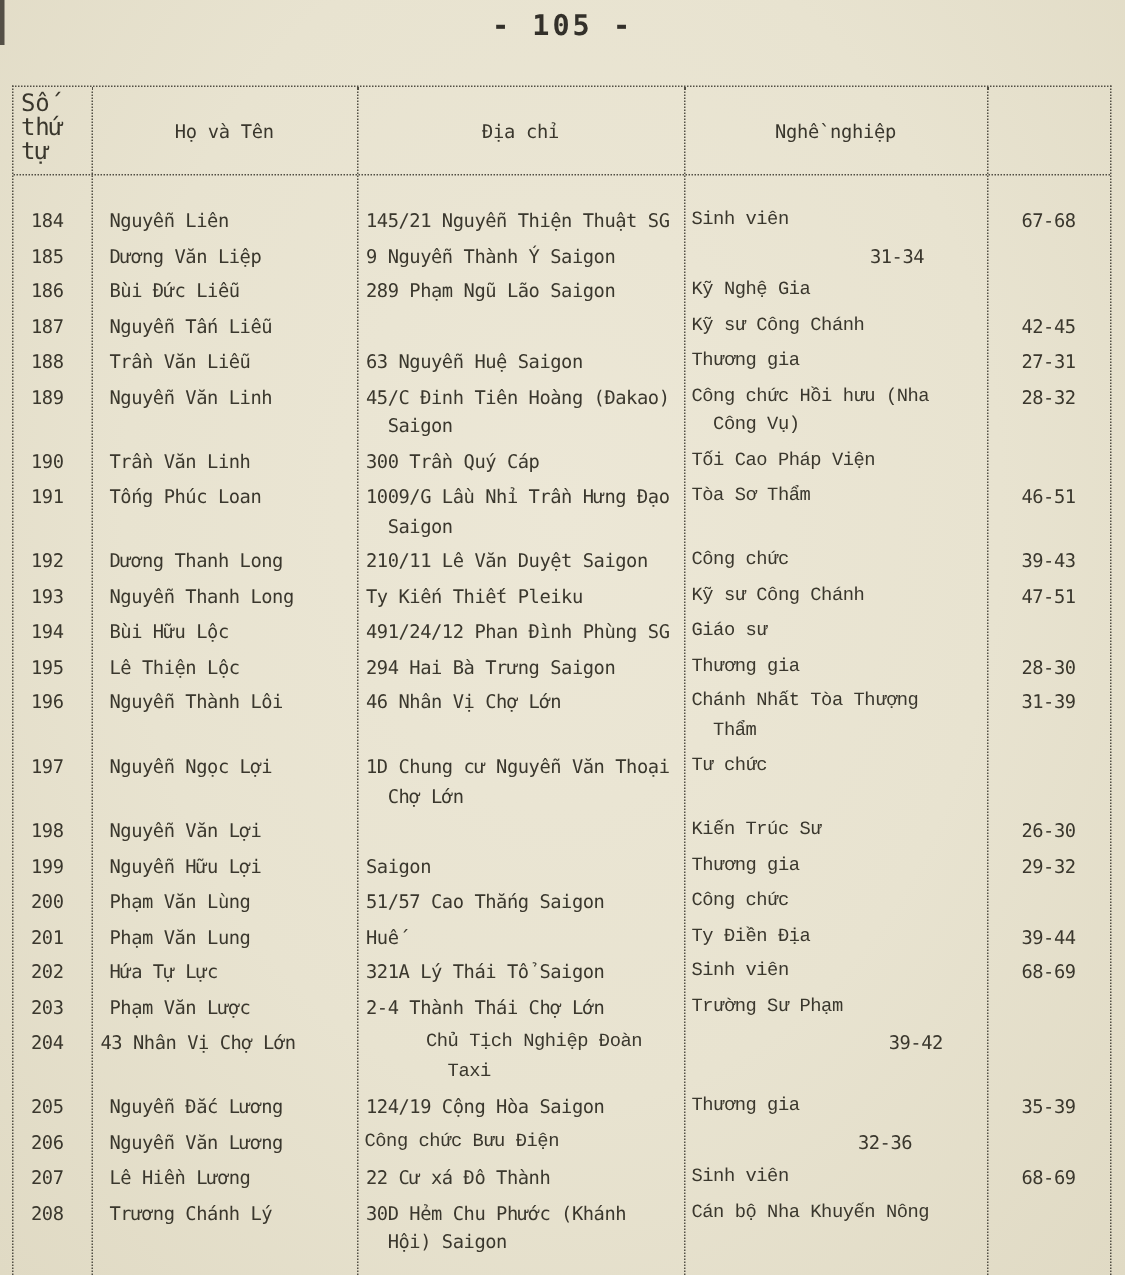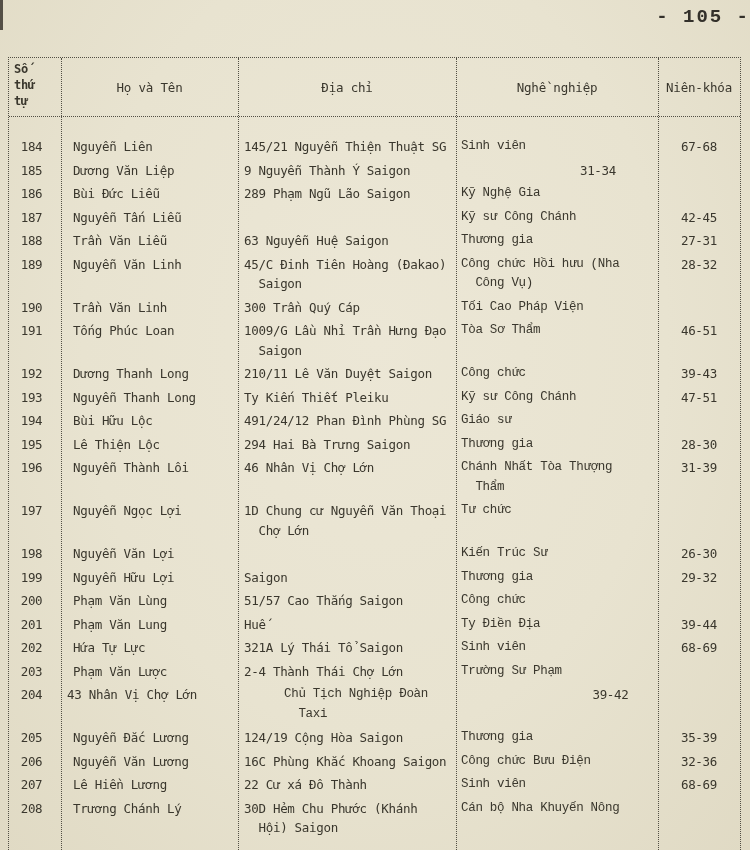--- a/index.html
+++ b/index.html
@@ -6,22 +6,22 @@
   body {
     width: 750px; height: 850px;
     background: radial-gradient(ellipse at 50% 40%, #ece7d6 0%, #e8e3d0 55%, #e0dac4 100%);
     font-family: "DejaVu Sans Mono", monospace;
     color: #38352b;
     position: relative;
     overflow: hidden;
   }
   .page-number {
     position: absolute; top: 6px; left: 0; width: 100%;
-    text-align: right; font-size: 19px; font-weight: bold;
-    letter-spacing: 2px; color: #33302a; font-family: Liberation Mono, monospace;
+    text-align: center; font-size: 19px; font-weight: bold;
+    letter-spacing: 2px; color: #33302a;
   }
   .scan-edge {
     position: absolute; left: 0; top: 0; width: 3px; height: 30px;
     background: #2f2c25; opacity: .8;
   }
   .table {
     position: absolute; left: 8px; top: 57px; width: 733px; height: 793px;
     border-top: 1px dotted #524f44;
     border-left: 1px dotted #524f44;
     border-right: 1px dotted #524f44;
@@ -36,23 +36,22 @@
     display: flex; height: 59px;
     border-bottom: 1px dotted #524f44;
     box-sizing: border-box;
   }
   .thead .cell {
     display: flex; align-items: center; justify-content: center;
     font-size: 12.5px; letter-spacing: -0.2px; color: #3a372d;
   }
   .thead .c-no {
     align-items: flex-start; justify-content: flex-start;
-    padding: 3px 0 0 5px; white-space: pre-line; line-height: 16px; font-size: 12px;
+    padding: 3px 0 0 5px; white-space: pre-line; line-height: 16px; font-size: 16px;
     box-sizing: border-box;
-    font-weight: bold;
   }
   .c-no    { width: 52px; }
   .c-name  { width: 177px; }
   .c-addr  { width: 218px; }
   .c-occ   { width: 202px; }
   .c-years { flex: 1; }
   .tbody { padding-top: 20px; }
   .row { display: flex; margin-bottom: 4px; }
   .row .cell {
     font-size: 12.5px; line-height: 19.5px; letter-spacing: -0.3px;
@@ -77,21 +76,20 @@
     <div class="vline v3"></div>
     <div class="vline v4"></div>
 
     <div class="thead">
       <div class="cell c-no">Số
 thứ
 tự</div>
       <div class="cell c-name">Họ và Tên</div>
       <div class="cell c-addr">Địa chỉ</div>
       <div class="cell c-occ">Nghề nghiệp</div>
-      <div class="cell c-years">Niên-khóa</div>
     </div>
 
     <div class="tbody">
         <div class="row">
     <div class="cell c-no">184</div>
     <div class="cell c-name">Nguyễn Liên</div>
     <div class="cell c-addr">145/21 Nguyễn Thiện Thuật SG</div>
     <div class="cell c-occ">Sinh viên</div>
     <div class="cell c-years">67-68</div>
   </div>
@@ -242,21 +240,20 @@
         <div class="row">
     <div class="cell c-no">205</div>
     <div class="cell c-name">Nguyễn Đắc Lương</div>
     <div class="cell c-addr">124/19 Cộng Hòa Saigon</div>
     <div class="cell c-occ">Thương gia</div>
     <div class="cell c-years">35-39</div>
   </div>
         <div class="row">
     <div class="cell c-no">206</div>
     <div class="cell c-name">Nguyễn Văn Lương</div>
-    <div class="cell c-addr">16C Phùng Khắc Khoang Saigon</div>
     <div class="cell c-occ">Công chức Bưu Điện</div>
     <div class="cell c-years">32-36</div>
   </div>
         <div class="row">
     <div class="cell c-no">207</div>
     <div class="cell c-name">Lê Hiền Lương</div>
     <div class="cell c-addr">22 Cư xá Đô Thành</div>
     <div class="cell c-occ">Sinh viên</div>
     <div class="cell c-years">68-69</div>
   </div>

